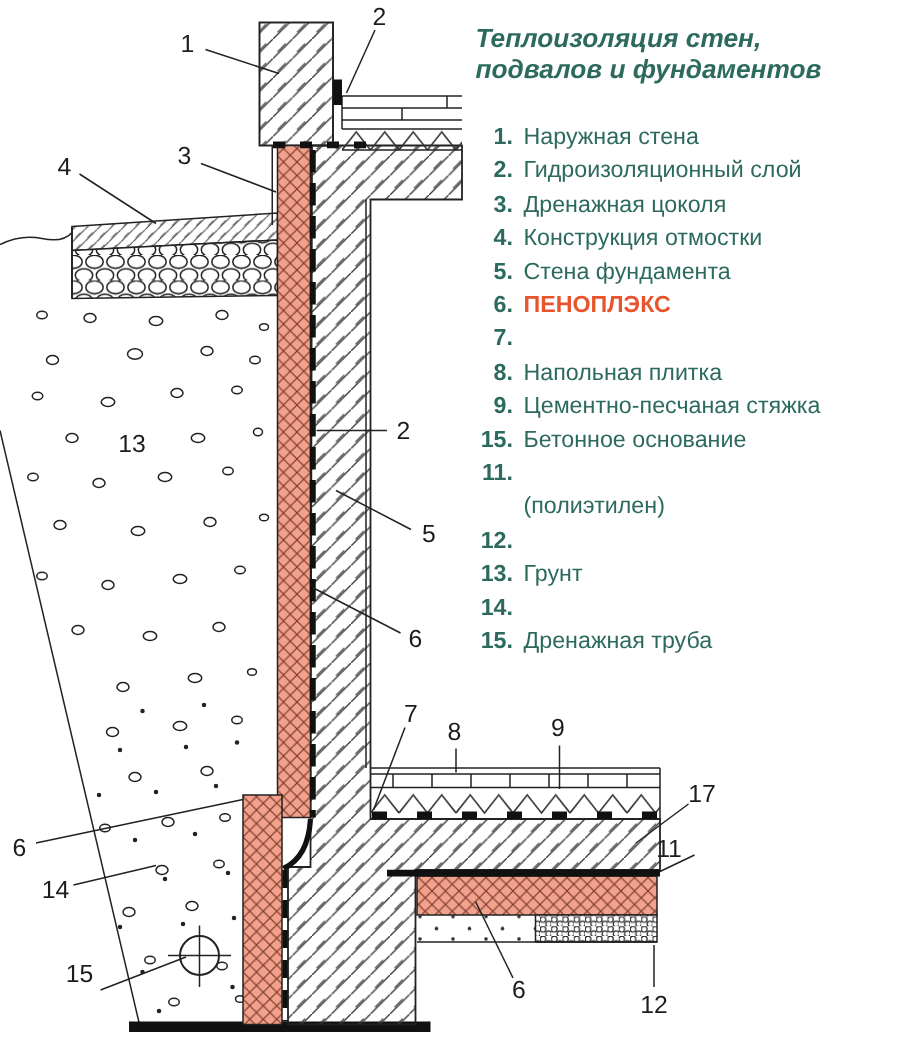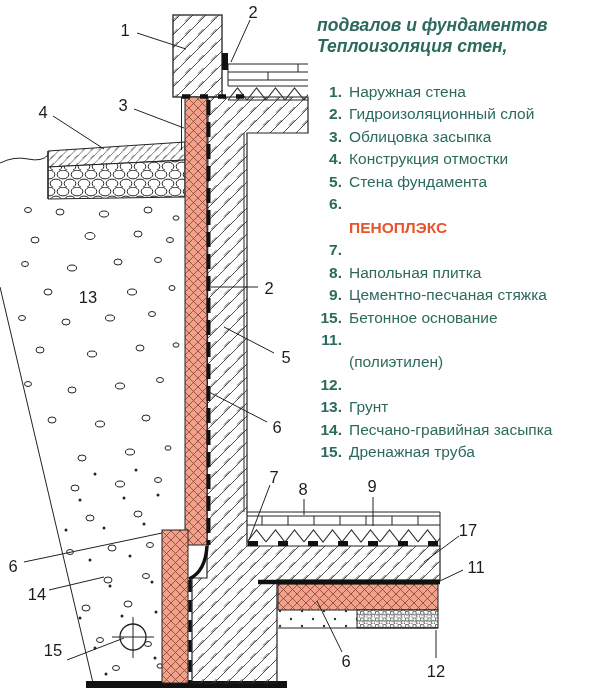--- a/index.html
+++ b/index.html
@@ -7,21 +7,21 @@
          font-family:"Liberation Sans",sans-serif;overflow:hidden;}
   .stage svg{position:absolute;left:0;top:0;}
   .co{position:absolute;transform:translate(-50%,-50%);font-size:16.5px;color:#1c1c1c;
       white-space:nowrap;}
   .title{position:absolute;left:317px;top:15px;font-size:17.5px;font-weight:bold;
          font-style:italic;color:var(--teal,#2d6a5e);line-height:1.18;}
   .legend{position:absolute;left:309px;top:81px;width:298px;}
   .lg-row{display:flex;line-height:22.4px;font-size:15.5px;color:var(--teal,#2d6a5e);}
   .lg-num{width:33px;text-align:right;font-weight:bold;flex:none;}
   .lg-text{margin-left:7px;white-space:nowrap;}
-  .lg-text.hl{color:var(--orange,#e8542c);font-weight:bold;margin-top:24px;}
+  .lg-text.hl{color:var(--orange,#e8542c);font-weight:bold;}
 </style>
 </head>
 <body>
 
 <div class="stage">
 
   <svg width="610" height="691" viewBox="0 0 610 691">
     <defs>
       <pattern id="pm" width="13" height="13" patternUnits="userSpaceOnUse">
         <path d="M-1,14 L14,-1" stroke="#3a3a3a" stroke-width="0.9" fill="none"></path>
@@ -236,43 +236,43 @@
   <span class="co" style="left:123px;top:105px">3</span>
   <span class="co" style="left:43px;top:112px">4</span>
   <span class="co" style="left:88px;top:297px">13</span>
   <span class="co" style="left:269px;top:288px">2</span>
   <span class="co" style="left:286px;top:357px">5</span>
   <span class="co" style="left:277px;top:427px">6</span>
   <span class="co" style="left:274px;top:477px">7</span>
   <span class="co" style="left:303px;top:489px">8</span>
   <span class="co" style="left:372px;top:486px">9</span>
   <span class="co" style="left:468px;top:530px">17</span>
-  <span class="co" style="left:476px;top:567px">11</span>
+  <span class="co" style="left:446px;top:567px">11</span>
   <span class="co" style="left:346px;top:661px">6</span>
   <span class="co" style="left:436px;top:671px">12</span>
   <span class="co" style="left:13px;top:566px">6</span>
   <span class="co" style="left:37px;top:594px">14</span>
   <span class="co" style="left:53px;top:650px">15</span>
 
   <div class="title">
+    <div>Теплоизоляция стен,</div>
     <div>подвалов и фундаментов</div>
-    <div>Теплоизоляция стен,</div>
   </div>
   <div class="legend">
       <div class="lg-row">
         <span class="lg-num">1.</span>
         <span class="lg-text">Наружная стена</span>
       </div>
       <div class="lg-row">
         <span class="lg-num">2.</span>
         <span class="lg-text">Гидроизоляционный слой</span>
       </div>
       <div class="lg-row">
         <span class="lg-num">3.</span>
-        <span class="lg-text">Облицовка засыпка</span>
+        <span class="lg-text">Дренажная цоколя</span>
       </div>
       <div class="lg-row">
         <span class="lg-num">4.</span>
         <span class="lg-text">Конструкция отмостки</span>
       </div>
       <div class="lg-row">
         <span class="lg-num">5.</span>
         <span class="lg-text">Стена фундамента</span>
       </div>
       <div class="lg-row">
@@ -303,20 +303,19 @@
       </div>
       <div class="lg-row">
         <span class="lg-num">12.</span>
       </div>
       <div class="lg-row">
         <span class="lg-num">13.</span>
         <span class="lg-text">Грунт</span>
       </div>
       <div class="lg-row">
         <span class="lg-num">14.</span>
-        <span class="lg-text">Песчано-гравийная засыпка</span>
       </div>
       <div class="lg-row">
         <span class="lg-num">15.</span>
         <span class="lg-text">Дренажная труба</span>
       </div>
     </div>
 </div>
 
 </body></html>

